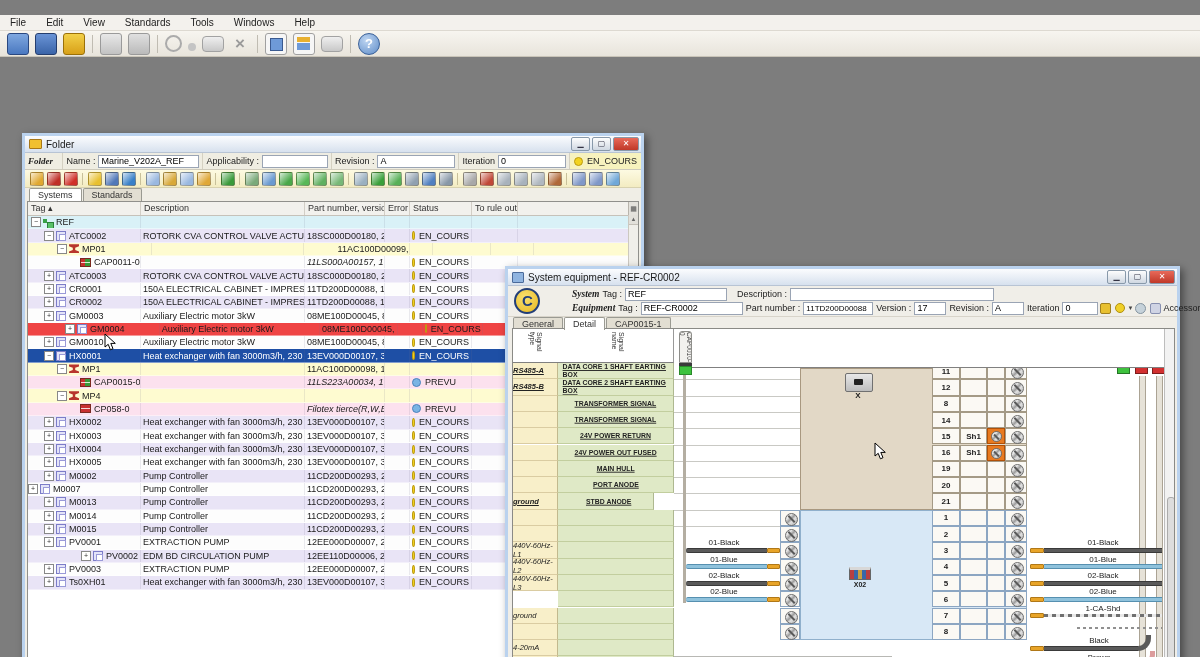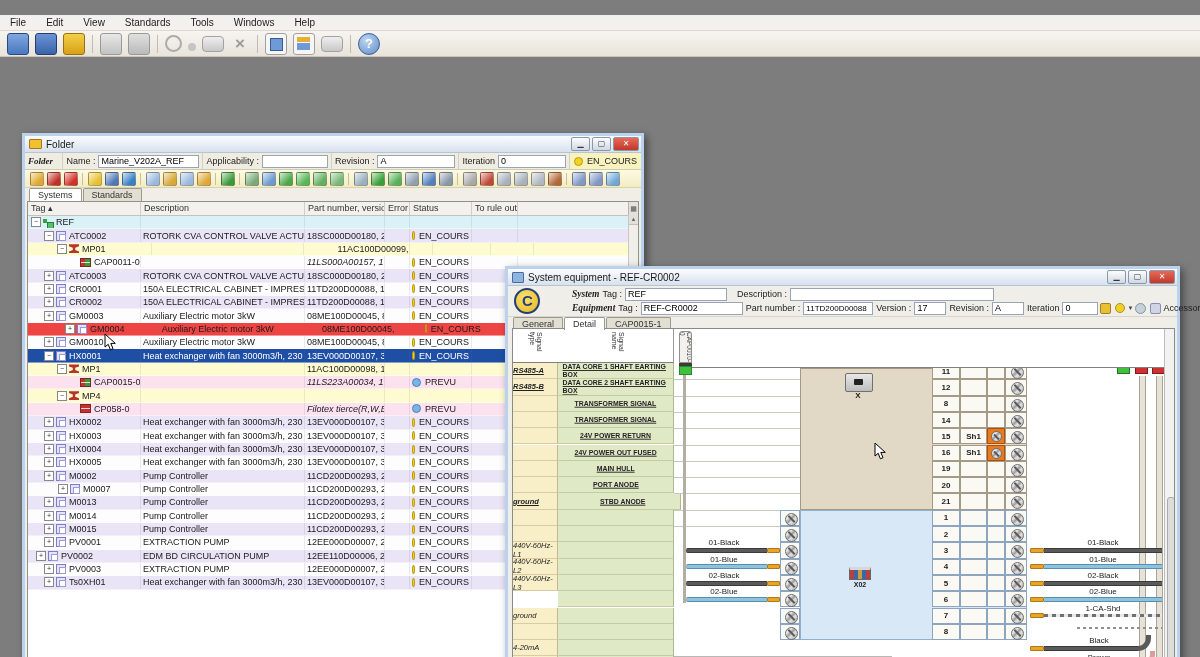--- a/index.html
+++ b/index.html
@@ -514,21 +514,21 @@
               <div class="td" style="width: 80px;">11CD200D00293, 2</div>
               <div class="td" style="width: 25px;"></div>
               <div class="td" style="width: 62px;">
                 <span class="dot y"></span>
                 <span>EN_COURS</span>
               </div>
               <div class="td" style="width: 46px;"></div>
               <div class="td" style="width: 112px; border-right: none;"></div>
             </div>
             <div class="trow" style="background: rgb(253, 253, 253); border-bottom: 1px solid rgba(255, 255, 255, 0.45);">
-              <div class="td" style="width: 113px; padding-left: 30px;">
+              <div class="td" style="width: 113px; padding-left: 0;">
                 <div class="expander">+</div>
                 <div class="ti eq"></div>
                 <span>M0007</span>
               </div>
               <div class="td" style="width: 164px;">Pump Controller</div>
               <div class="td" style="width: 80px;">11CD200D00293, 2</div>
               <div class="td" style="width: 25px;"></div>
               <div class="td" style="width: 62px;">
                 <span class="dot y"></span>
                 <span>EN_COURS</span>
@@ -594,21 +594,21 @@
               <div class="td" style="width: 80px;">12EE000D00007, 2</div>
               <div class="td" style="width: 25px;"></div>
               <div class="td" style="width: 62px;">
                 <span class="dot y"></span>
                 <span>EN_COURS</span>
               </div>
               <div class="td" style="width: 46px;"></div>
               <div class="td" style="width: 112px; border-right: none;"></div>
             </div>
             <div class="trow" style="background: rgb(233, 228, 246); border-bottom: 1px solid rgba(255, 255, 255, 0.45);">
-              <div class="td" style="width: 113px; padding-left: 8px;">
+              <div class="td" style="width: 113px; padding-left: 8px; justify-content: flex-end;">
                 <div class="expander">+</div>
                 <div class="ti eq"></div>
                 <span>PV0002</span>
               </div>
               <div class="td" style="width: 164px;">EDM BD CIRCULATION PUMP</div>
               <div class="td" style="width: 80px;">12EE110D00006, 2</div>
               <div class="td" style="width: 25px;"></div>
               <div class="td" style="width: 62px;">
                 <span class="dot y"></span>
                 <span>EN_COURS</span>
@@ -738,21 +738,21 @@
           <div class="sig-name abs" style="left: 45px; top: 131.8px; width: 116px; height: 16.3px;">
             <span class="und" style="transform: scale(0.92);">MAIN HULL</span>
           </div>
           <div class="sig-type abs" style="left: 0px; top: 148.1px; width: 45px; height: 16.3px;"></div>
           <div class="sig-name abs" style="left: 45px; top: 148.1px; width: 116px; height: 16.3px;">
             <span class="und" style="transform: scale(0.92);">PORT ANODE</span>
           </div>
           <div class="sig-type abs" style="left: 0px; top: 164.4px; width: 45px; height: 16.3px;">
             <span class="und">ground</span>
           </div>
-          <div class="sig-name abs" style="left: 45px; top: 164.4px; width: 123px; height: 16.3px; padding-left: 7px;">
+          <div class="sig-name abs" style="left: 45px; top: 164.4px; width: 96px; height: 16.3px; padding-left: 7px;">
             <span class="und" style="transform: scale(0.92);">STBD ANODE</span>
           </div>
           <div class="sig-type abs" style="left: 0px; top: 180.7px; width: 45px; height: 16.3px;"></div>
           <div class="sig-name abs" style="left: 45px; top: 180.7px; width: 116px; height: 16.3px;"></div>
           <div class="sig-type abs" style="left: 0px; top: 197px; width: 45px; height: 16.3px;"></div>
           <div class="sig-name abs" style="left: 45px; top: 197px; width: 116px; height: 16.3px;"></div>
           <div class="sig-type abs" style="left: 0px; top: 213.3px; width: 45px; height: 16.3px;">
             <span>440V-60Hz-L1</span>
           </div>
           <div class="sig-name abs" style="left: 45px; top: 213.3px; width: 116px; height: 16.3px;"></div>

